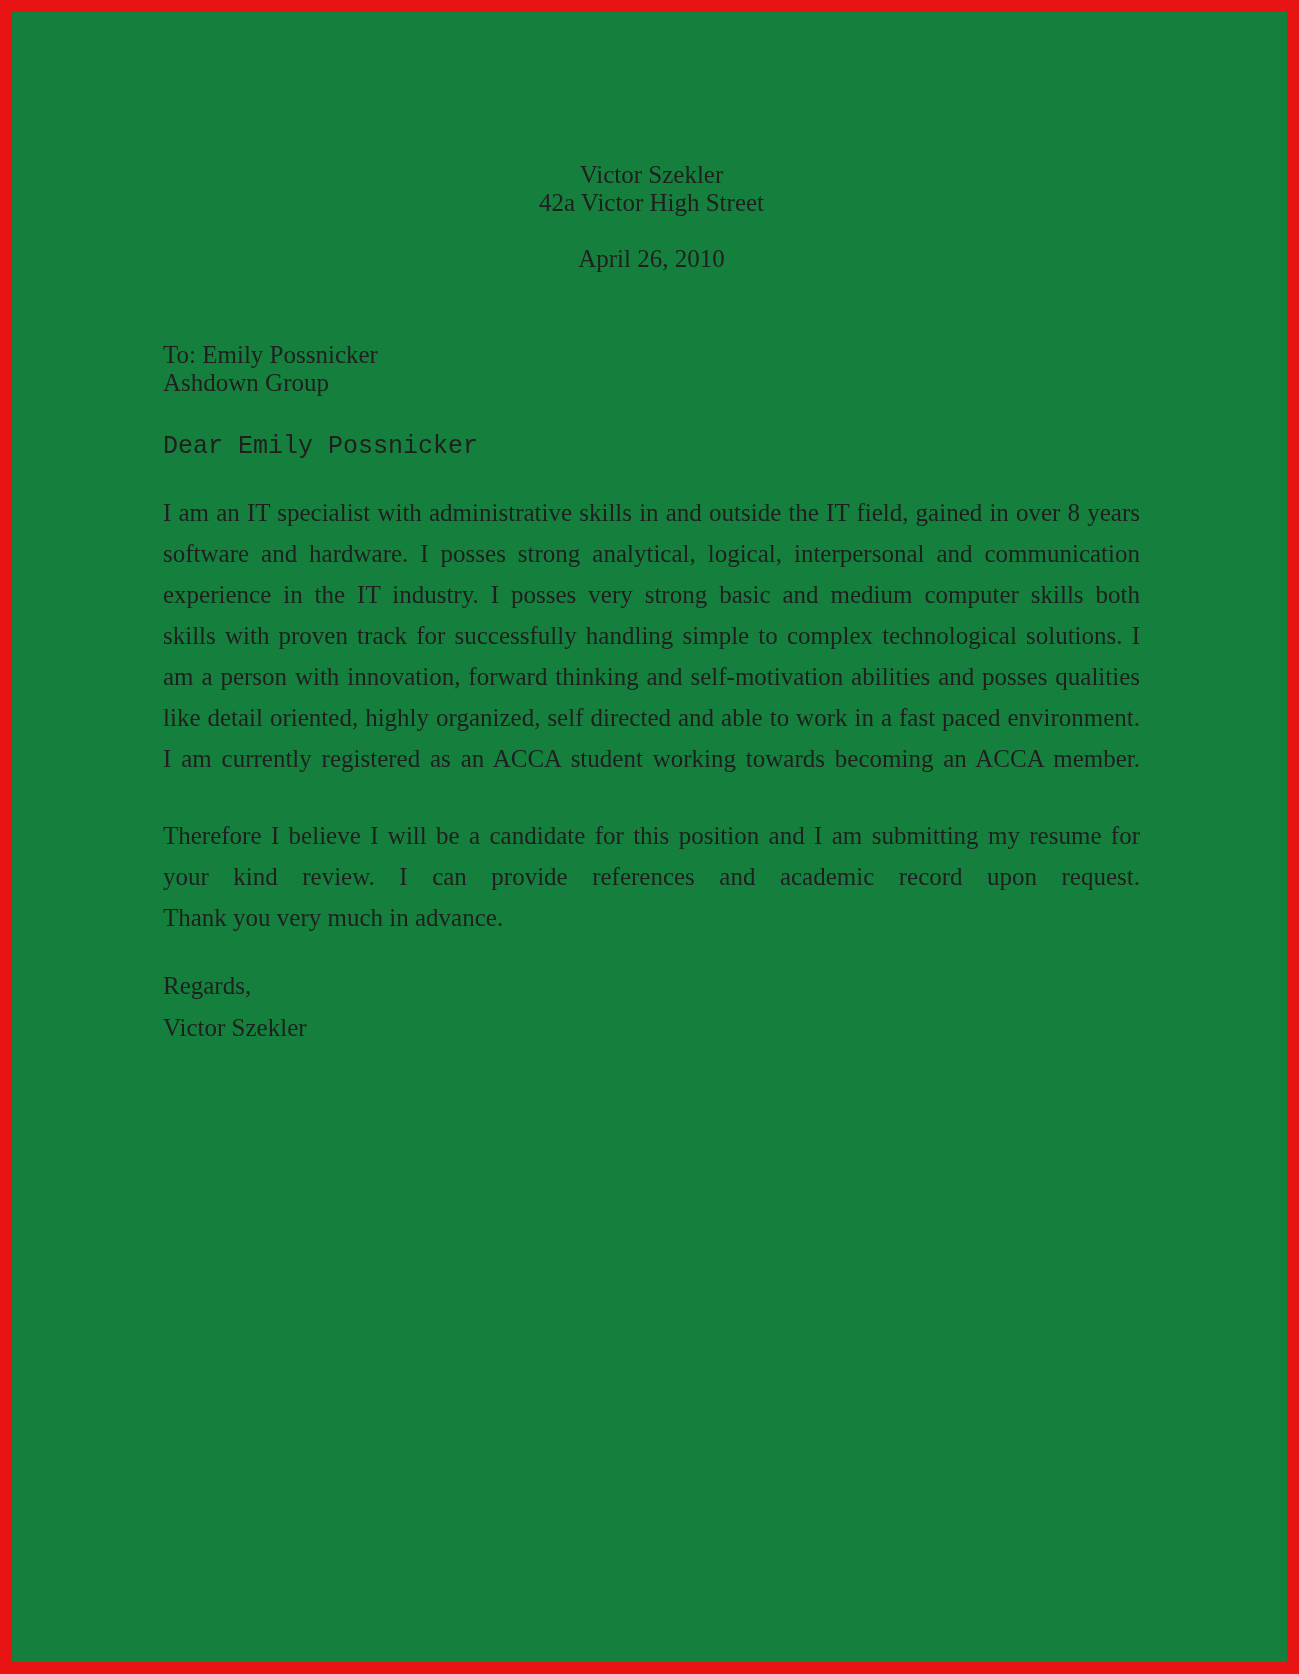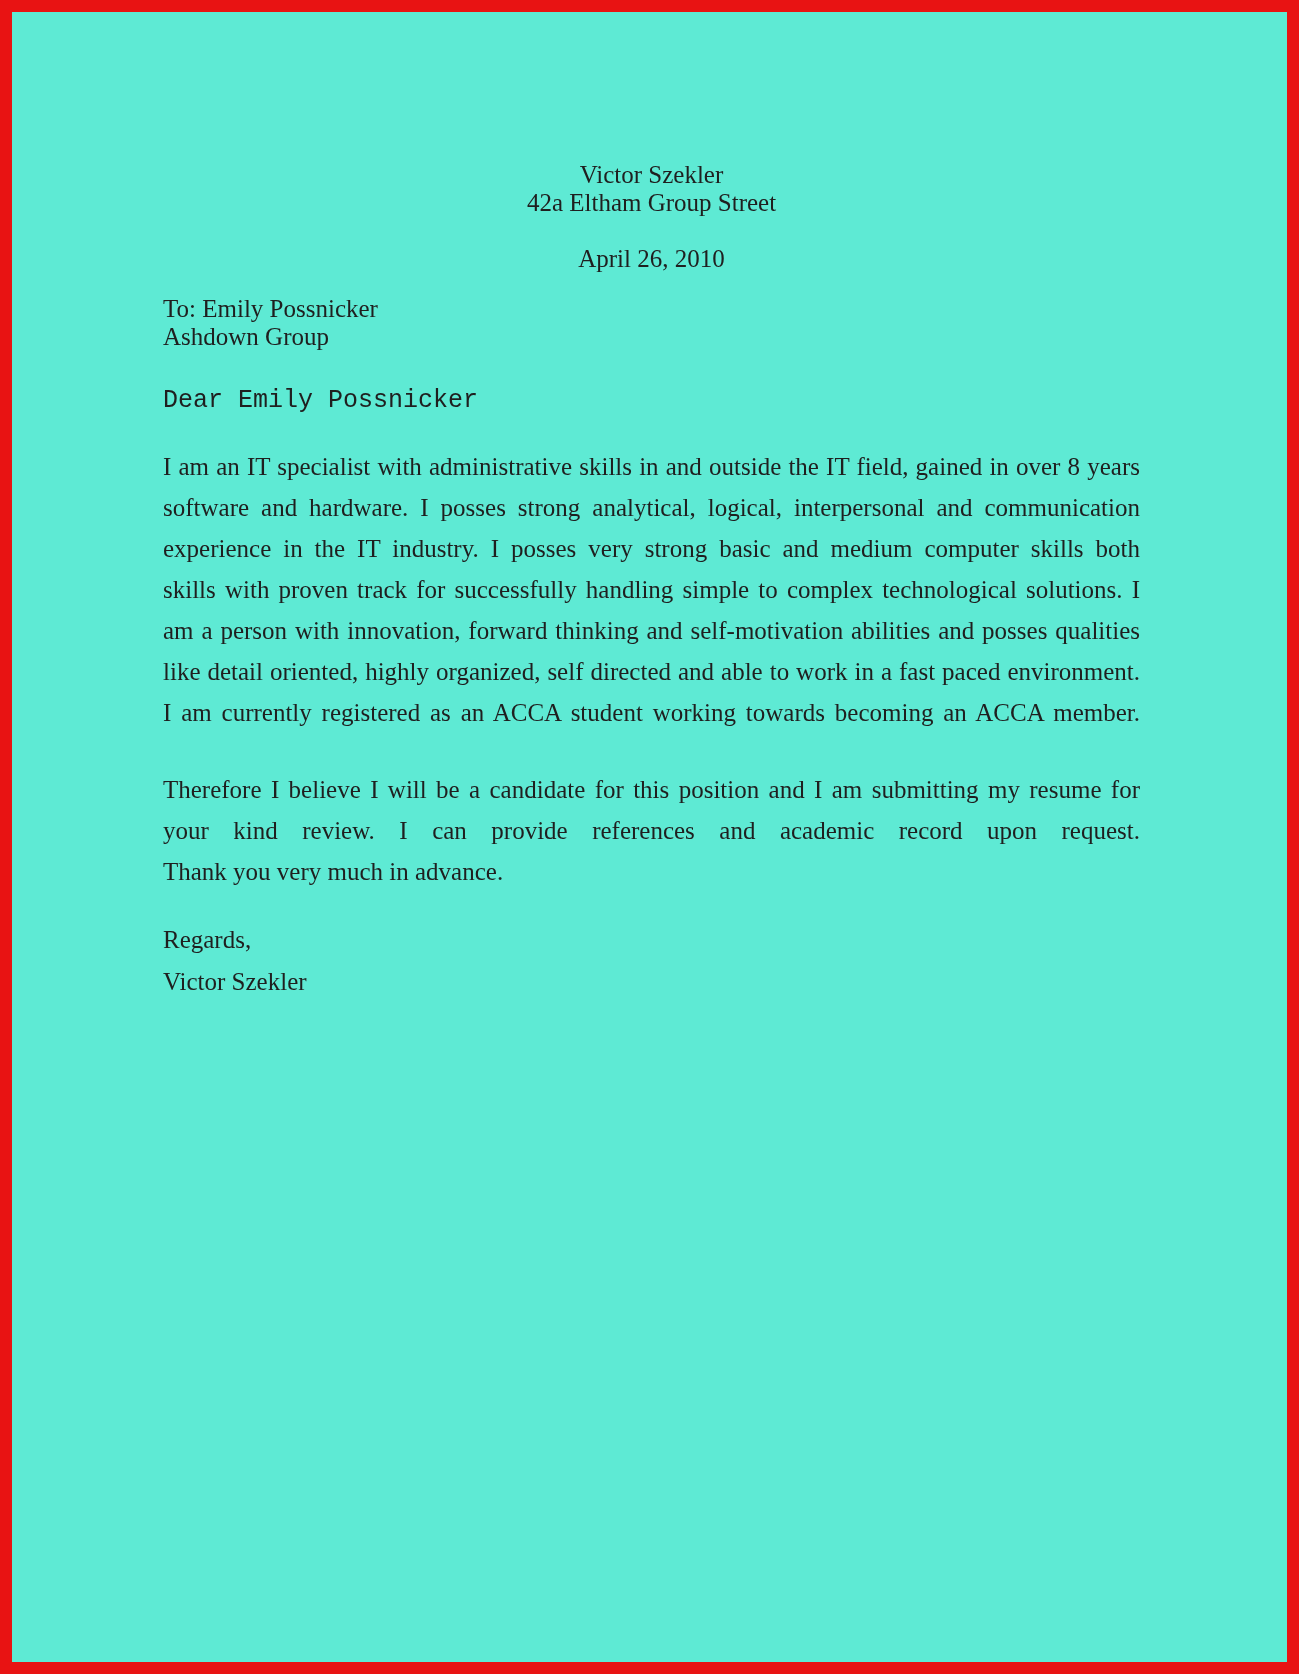--- a/index.html
+++ b/index.html
@@ -6,21 +6,21 @@
     margin: 0;
     padding: 0;
     background: #ffffff;
   }
   .page {
     position: relative;
     width: 1299px;
     height: 1674px;
     box-sizing: border-box;
     border: 12px solid #e81313;
-    background: #5eead4;
+    background: #15803d;
     overflow: hidden;
     font-family: "Liberation Serif", "DejaVu Serif", serif;
     color: #1f1f1f;
   }
   .content {
     margin-left: 151px;   
     width: 977px;
     padding-top: 149px;
     font-size: 25px;
   }
@@ -28,21 +28,21 @@
     text-align: center;
     line-height: 28px;
   }
   .date-line {
     text-align: center;
     line-height: 28px;
     margin-top: 28px;
   }
   .to-block {
     line-height: 28px;
-    margin-top: 22px;
+    margin-top: 68px;
   }
   .salutation {
     line-height: 28px;
     margin-top: 36px;
     font-family: Liberation Mono, monospace;
   }
   .para {
     line-height: 41px;
   }
   .para1 { margin-top: 31px; }
@@ -59,21 +59,21 @@
   }
 </style>
 </head>
 <body>
 
 <div class="page">
   <div class="content">
 
     <div class="address-block">
       <div>Victor Szekler</div>
-      <div>42a Eltham Group Street</div>
+      <div>42a Victor High Street</div>
     </div>
 
     <div class="date-line">April 26, 2010</div>
 
     <div class="to-block">
       <div>To: Emily Possnicker</div>
       <div>Ashdown Group</div>
     </div>
 
     <div class="salutation">Dear Emily Possnicker</div>

